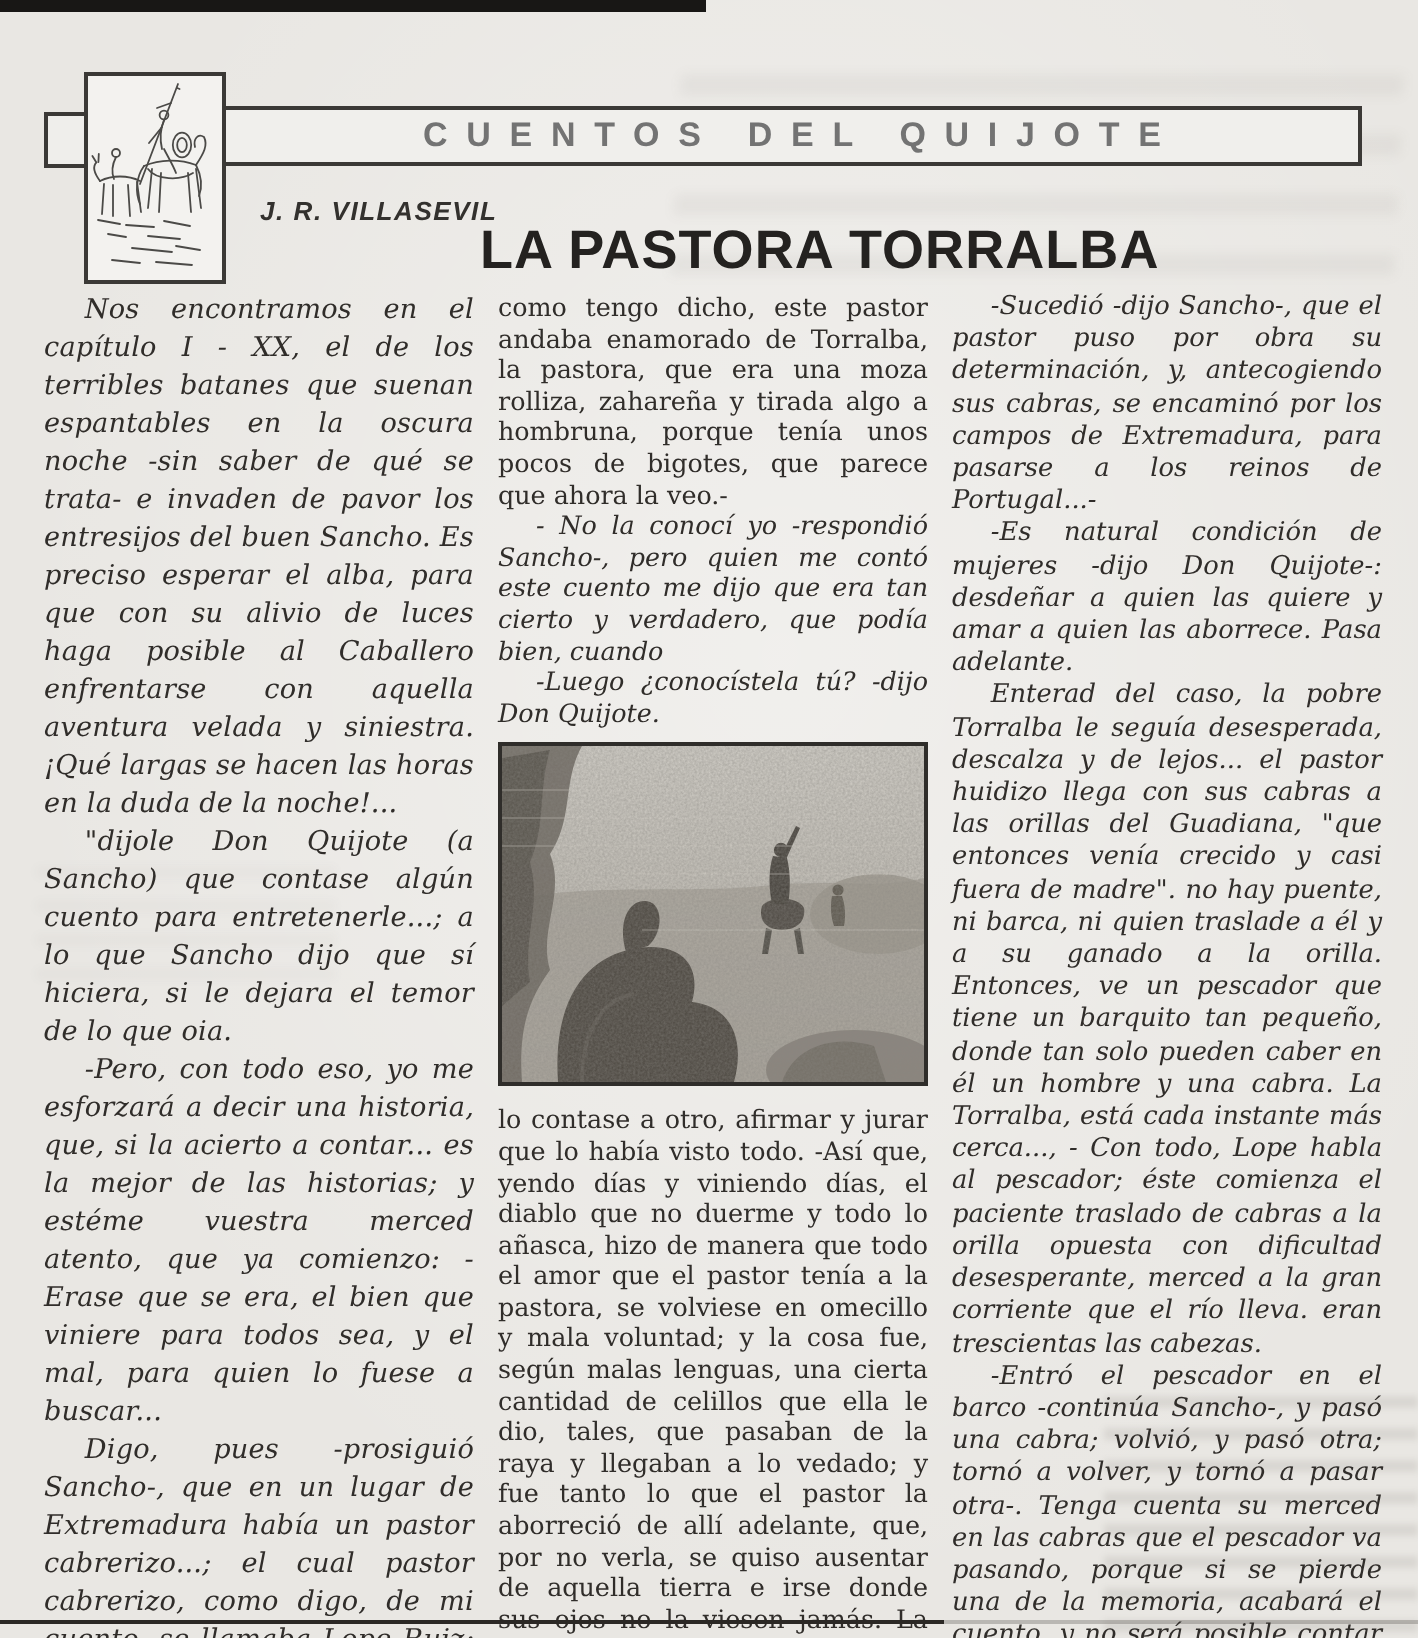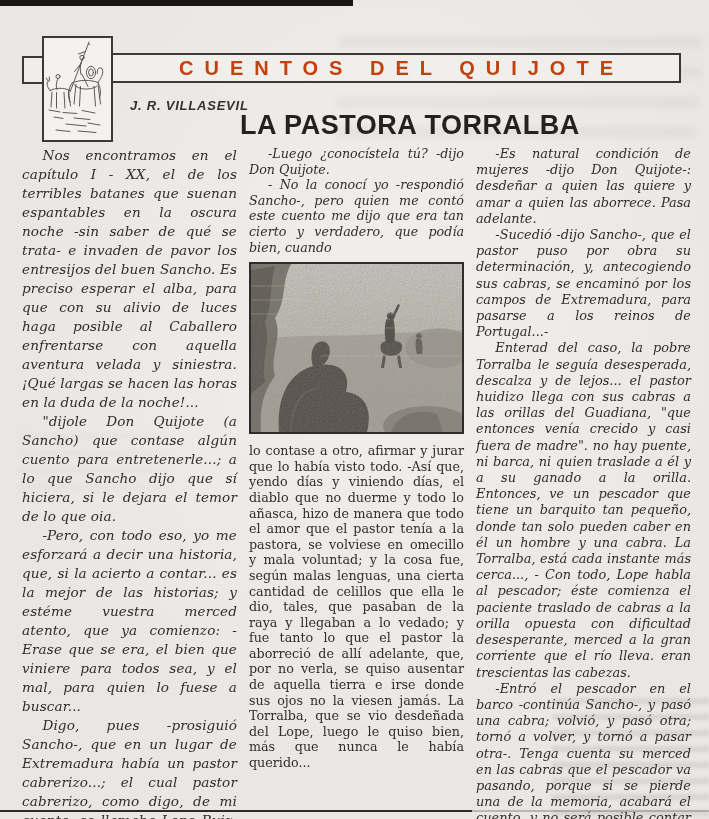--- a/index.html
+++ b/index.html
@@ -48,21 +48,21 @@
     border:2px solid #3b3936;background:#f3f2ef;z-index:3;
   }
   .art-frame svg{display:block;width:100%;height:100%;}
   .banner{
     position:absolute;left:111px;top:53px;width:566px;height:26px;
     border:2px solid #3b3936;background:#f0efec;
     display:flex;align-items:center;justify-content:center;z-index:2;
   }
   .banner span{
     font-family:"Liberation Sans", sans-serif;font-weight:700;
-    font-size:20px;letter-spacing:.55em;color:#c2410c;white-space:nowrap;
+    font-size:17px;letter-spacing:.55em;color:#737373;white-space:nowrap;
     text-indent:.55em;
   }
   .author{
     position:absolute;left:130px;top:86px;
     font-family:"Liberation Sans", sans-serif;font-style:italic;font-weight:700;
     font-size:13px;letter-spacing:.06em;color:#33312e;margin-top:12px;
   }
   .title{
     position:absolute;left:228px;top:98px;margin:12px;
     font-family:"Liberation Sans", sans-serif;font-weight:700;
@@ -154,22 +154,23 @@
 
     <section class="col col1">
       <p class="para">Nos encontramos en el capítulo I - XX, el de los terribles batanes que suenan espantables en la oscura noche -sin saber de qué se trata- e invaden de pavor los entresijos del buen Sancho. Es preciso esperar el alba, para que con su alivio de luces haga posible al Caballero enfrentarse con aquella aventura velada y siniestra. ¡Qué largas se hacen las horas en la duda de la noche!...</p>
       <p class="para">"dijole Don Quijote (a Sancho) que contase algún cuento para entretenerle...; a lo que Sancho dijo que sí hiciera, si le dejara el temor de lo que oia.</p>
       <p class="para">-Pero, con todo eso, yo me esforzará a decir una historia, que, si la acierto a contar... es la mejor de las historias; y estéme vuestra merced atento, que ya comienzo: - Erase que se era, el bien que viniere para todos sea, y el mal, para quien lo fuese a buscar...</p>
       <p class="para">Digo, pues -prosiguió Sancho-, que en un lugar de Extremadura había un pastor cabrerizo...; el cual pastor cabrerizo, como digo, de mi cuento, se llamaba Lope Ruiz; y este Lope Ruiz andaba enamorado de una pastora que se llamaba Torralba; la cual pastora llamada Torralba era hija de un ganadero rico...-</p>
 
     </section>
 
     <section class="col col2">
+      <p class="cont">como tengo dicho, este pastor andaba enamorado de Torralba, la pastora, que era una moza rolliza, zahareña y tirada algo a hombruna, porque tenía unos pocos de bigotes, que parece que ahora la veo.-</p>
+      <p class="para">- No la conocí yo -respondió Sancho-, pero quien me contó este cuento me dijo que era tan cierto y verdadero, que podía bien, cuando</p>
       <p class="para">-Luego ¿conocístela tú? -dijo Don Quijote.</p>
-      <p class="para">- No la conocí yo -respondió Sancho-, pero quien me contó este cuento me dijo que era tan cierto y verdadero, que podía bien, cuando</p>
 
       <figure class="engraving">
         <svg viewBox="0 0 211 168" preserveAspectRatio="none">
           <defs>
             <linearGradient id="sky" x1="0" y1="0" x2="0" y2="1">
               <stop offset="0" stop-color="#d3d0c9"></stop>
               <stop offset="0.55" stop-color="#c2beb6"></stop>
               <stop offset="1" stop-color="#b2aea5"></stop>
             </linearGradient>
             <filter id="grain" x="0" y="0" width="100%" height="100%">
@@ -211,22 +212,22 @@
           </g>
 
           <rect x="0" y="0" width="211" height="168" filter="url(#grain)"></rect>
         </svg>
       </figure>
 
       <p class="cont">lo contase a otro, afirmar y jurar que lo había visto todo. -Así que, yendo días y viniendo días, el diablo que no duerme y todo lo añasca, hizo de manera que todo el amor que el pastor tenía a la pastora, se volviese en omecillo y mala voluntad; y la cosa fue, según malas lenguas, una cierta cantidad de celillos que ella le dio, tales, que pasaban de la raya y llegaban a lo vedado; y fue tanto lo que el pastor la aborreció de allí adelante, que, por no verla, se quiso ausentar de aquella tierra e irse donde sus ojos no la viesen jamás. La Torralba, que se vio desdeñada del Lope, luego le quiso bien, más que nunca le había querido...</p>
     </section>
 
     <section class="col col3">
+      <p class="para">-Sucedió -dijo Sancho-, que el pastor puso por obra su determinación, y, antecogiendo sus cabras, se encaminó por los campos de Extremadura, para pasarse a los reinos de Portugal...-</p>
       <p class="para">-Es natural condición de mujeres -dijo Don Quijote-: desdeñar a quien las quiere y amar a quien las aborrece. Pasa adelante.</p>
-      <p class="para">-Sucedió -dijo Sancho-, que el pastor puso por obra su determinación, y, antecogiendo sus cabras, se encaminó por los campos de Extremadura, para pasarse a los reinos de Portugal...-</p>
       <p class="para">Enterad del caso, la pobre Torralba le seguía desesperada, descalza y de lejos... el pastor huidizo llega con sus cabras a las orillas del Guadiana, "que entonces venía crecido y casi fuera de madre". no hay puente, ni barca, ni quien traslade a él y a su ganado a la orilla. Entonces, ve un pescador que tiene un barquito tan pequeño, donde tan solo pueden caber en él un hombre y una cabra. La Torralba, está cada instante más cerca..., - Con todo, Lope habla al pescador; éste comienza el paciente traslado de cabras a la orilla opuesta con dificultad desesperante, merced a la gran corriente que el río lleva. eran trescientas las cabezas.</p>
       <p class="para">-Entró el pescador en el barco -continúa Sancho-, y pasó una cabra; volvió, y pasó otra; tornó a volver, y tornó a pasar otra-. Tenga cuenta su merced en las cabras que el pescador va pasando, porque si se pierde una de la memoria, acabará el cuento, y no será posible contar más palabra dél...</p>
 
     </section>
 
   </main>
 
   <div class="rule rule-left"></div>
   <div class="rule rule-right"></div>
 

